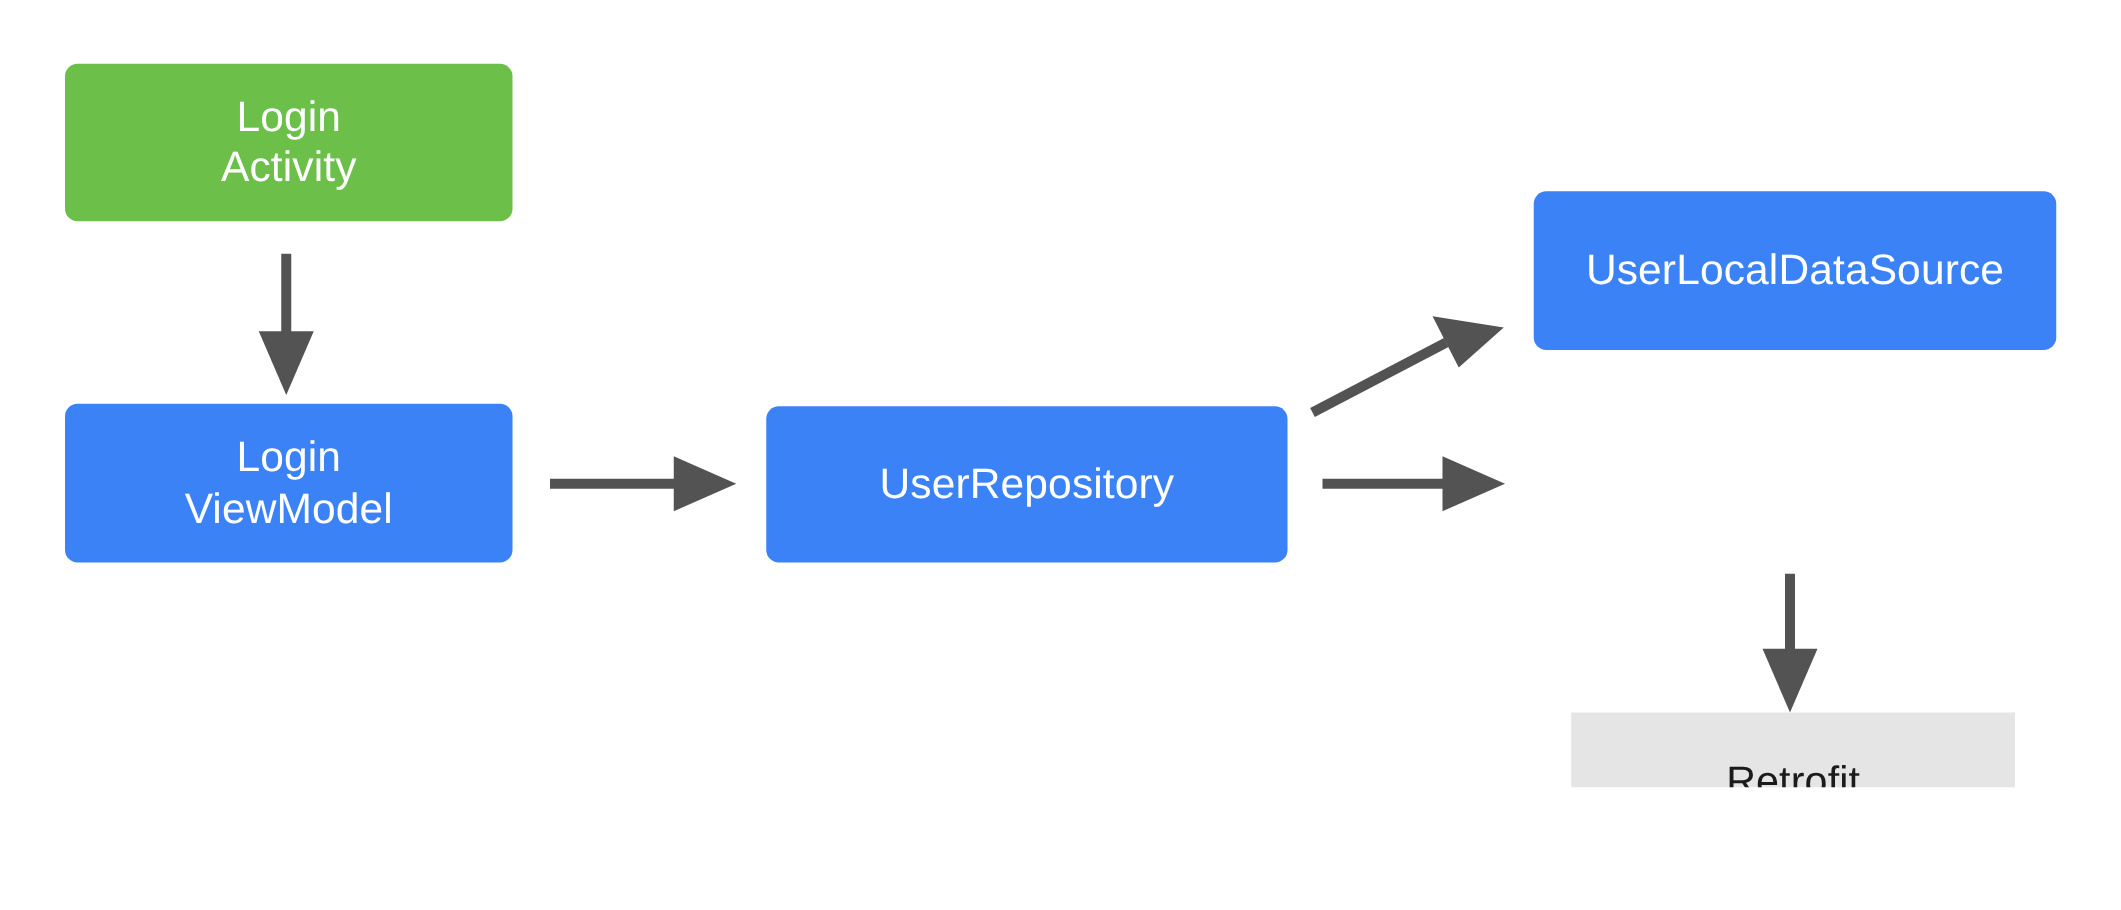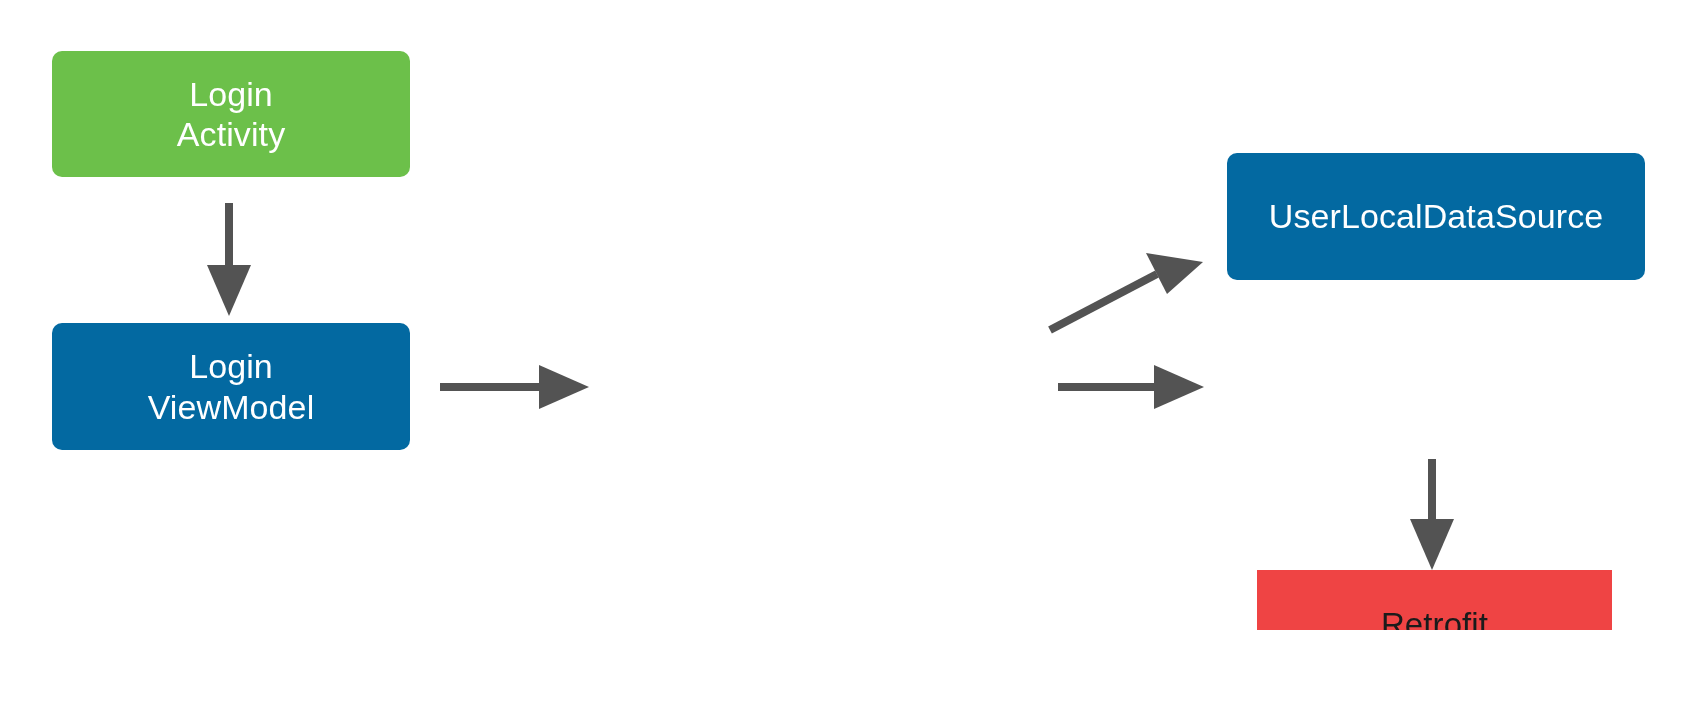--- a/index.html
+++ b/index.html
@@ -23,31 +23,31 @@
     box-sizing: border-box;
     display: flex;
     align-items: center;
     justify-content: center;
     text-align: center;
     line-height: 1.18;
     white-space: pre-line;
     letter-spacing: 0.1px;
   }
   .node-dark {
-    background: #0369a1;
+    background: #3b82f6;
     color: #ffffff;
     border-radius: 10px;
   }
   .node-green {
     background: #6cc04a;
     color: #ffffff;
     border-radius: 10px;
   }
   .node-light {
-    background: #ef4444;
+    background: #e5e5e5;
     color: #1b1b1b;
     border-radius: 0px;
   }
   #node-login-activity {
     left: 52px;  top: 51px;  width: 358px;  height: 126px;
     font-size: 34px;
   }
   #node-login-viewmodel {
     left: 52px;  top: 323px; width: 358px;  height: 127px;
     font-size: 34px;
@@ -108,19 +108,20 @@
       <polygon points="1410,519 1454,519 1432,570" fill="#535353"></polygon>
     </g>
   </svg>
 
   <div class="node node-green" id="node-login-activity">Login
 Activity</div>
 
   <div class="node node-dark" id="node-login-viewmodel">Login
 ViewModel</div>
 
+  <div class="node node-dark" id="node-user-repository">UserRepository</div>
 
   <div class="node node-dark" id="node-user-local-datasource">UserLocalDataSource</div>
 
 
   <div class="node node-light" id="node-retrofit">Retrofit</div>
 
 </div>
 
 </body></html>

